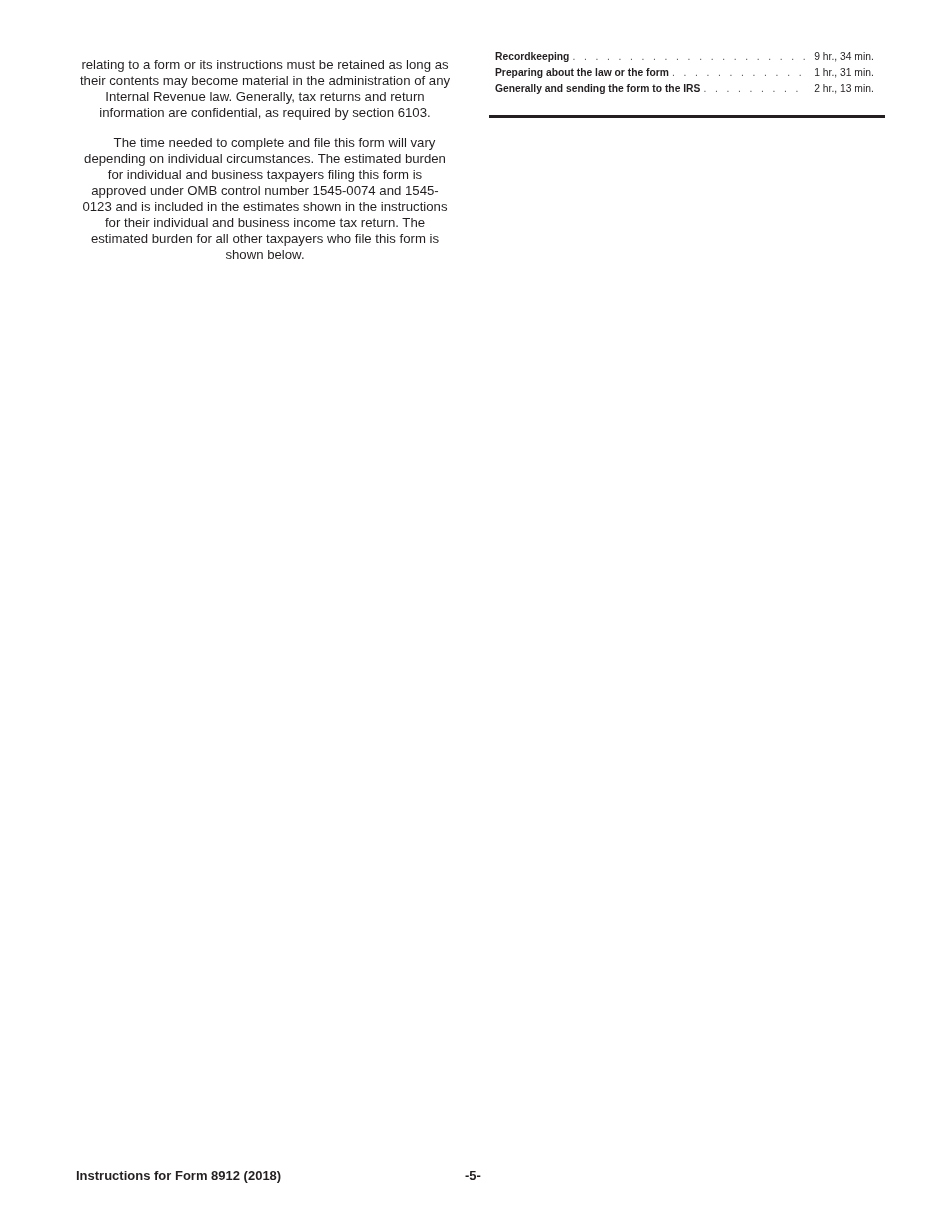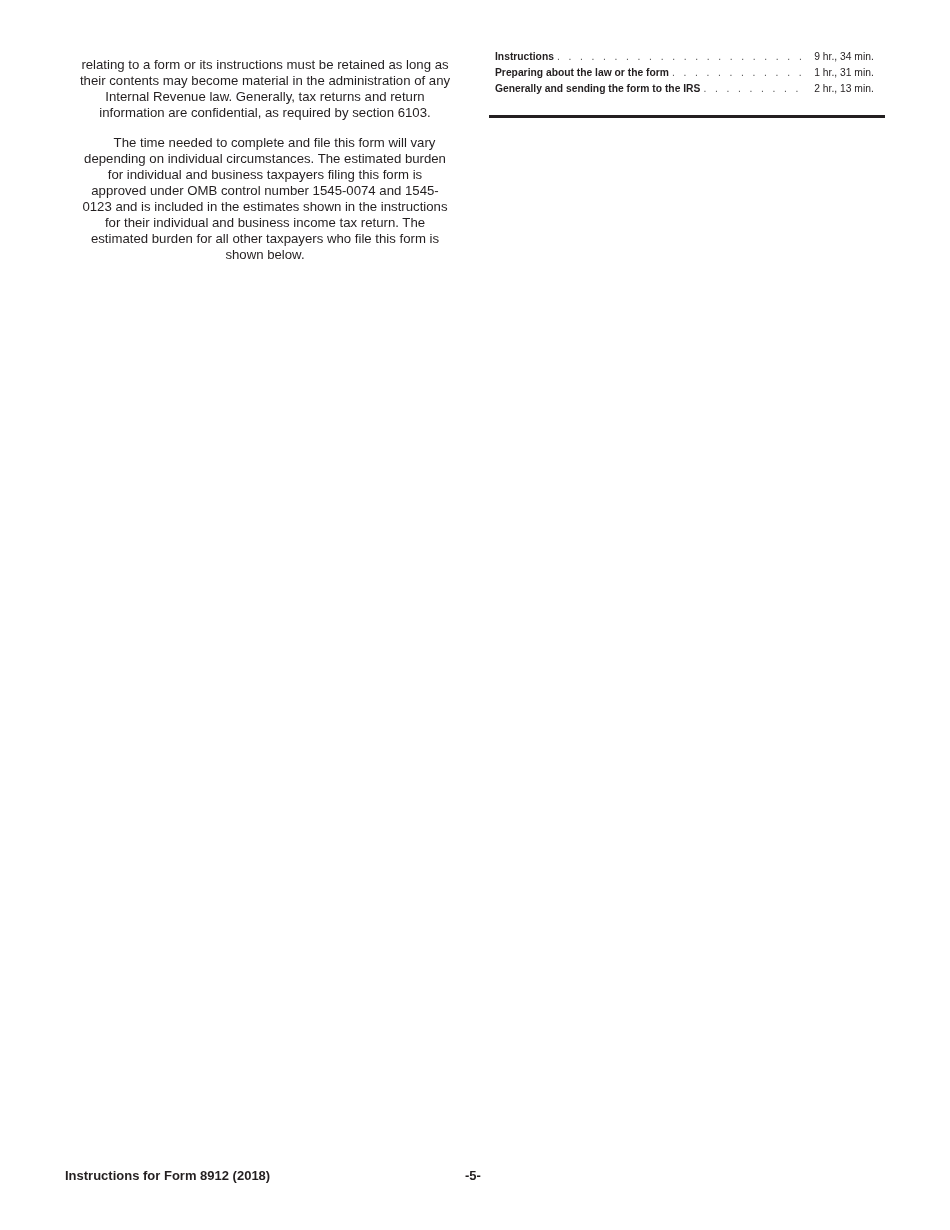--- a/index.html
+++ b/index.html
@@ -14,35 +14,35 @@
     .para + .para { margin-top: 10px; }
     .indent { text-indent: 19px; }
     .burden-table { width: 390px; margin-left: 6px; font-size: 10.3px; line-height: 16px; }
     .burden-row { display: flex; align-items: baseline; white-space: nowrap; overflow: hidden; }
     .burden-label { font-weight: bold; flex: 0 0 auto; }
     .burden-dots { flex: 1 1 auto; overflow: hidden; color: #555; letter-spacing: 2.9px; padding-left: 3px; }
     .burden-value { flex: 0 0 auto; width: 76px; text-align: center; padding-right: 3px; }
     .comments { margin-top: 38px; }
     .rule { margin-top: 18px; height: 3px; background: #231f20; width: 396px; }
     .footer { position: absolute; top: 1168px; left: 65px; width: 800px; font-size: 13px; font-weight: bold; }
-    .footer-title { position: absolute; left: 0; top: 0; white-space: nowrap; }
+    .footer-title { position: absolute; left: 11px; top: 0; white-space: nowrap; }
     .footer-page { position: absolute; left: 400px; top: 0; white-space: nowrap; }
   </style>
 </head>
 <body>
 
 <div class="col col-left">
   <p class="para">relating to a form or its instructions must be retained as long as their contents may become material in the administration of any Internal Revenue law. Generally, tax returns and return information are confidential, as required by section 6103.</p>
   <p class="para indent">The time needed to complete and file this form will vary depending on individual circumstances. The estimated burden for individual and business taxpayers filing this form is approved under OMB control number 1545-0074 and 1545-0123 and is included in the estimates shown in the instructions for their individual and business income tax return. The estimated burden for all other taxpayers who file this form is shown below.</p>
 </div>
 
 <div class="col col-right">
   <div class="burden-table">
     <div class="burden-row">
-      <span class="burden-label">Instructions</span>
+      <span class="burden-label">Recordkeeping</span>
       <span class="burden-dots">. . . . . . . . . . . . . . . . . . . . . . . . . . . . . . . . . . . . . . . .</span>
       <span class="burden-value">9 hr., 34 min.</span>
     </div>
     <div class="burden-row">
       <span class="burden-label">Preparing about the law or the form</span>
       <span class="burden-dots">. . . . . . . . . . . . . . . . . . . . . . . . . . . . . . . . . . . . . . . .</span>
       <span class="burden-value">1 hr., 31 min.</span>
     </div>
     <div class="burden-row">
       <span class="burden-label">Generally and sending the form to the IRS</span>

